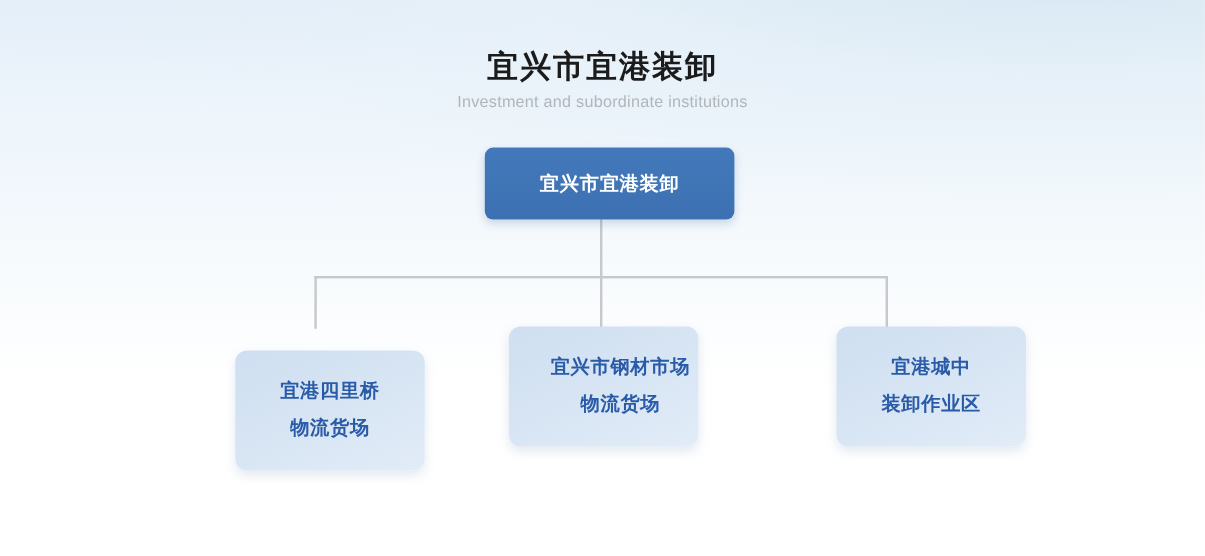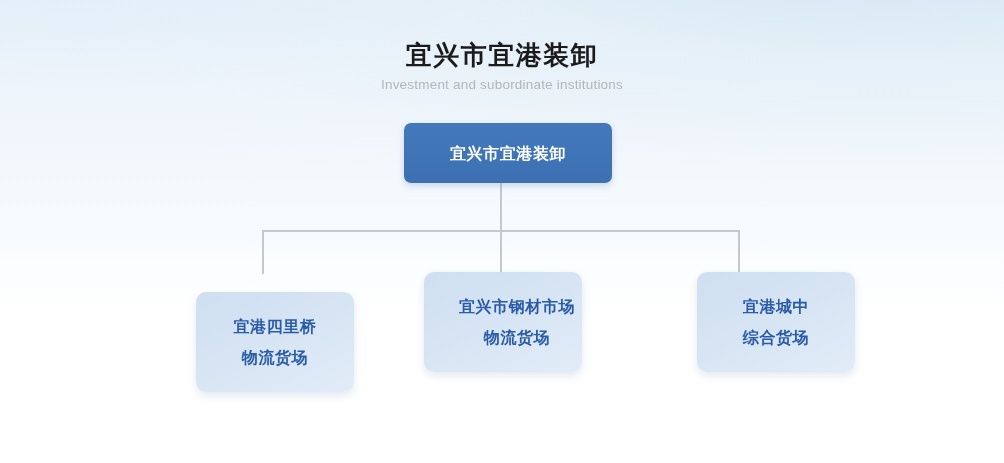--- a/index.html
+++ b/index.html
@@ -161,17 +161,17 @@
   <div class="node node-child child-2">
     <div class="node-text">
       <span class="node-label">宜兴市钢材市场</span>
       <span class="node-label">物流货场</span>
     </div>
   </div>
 
   <div class="node node-child child-3">
     <div class="node-text">
       <span class="node-label">宜港城中</span>
-      <span class="node-label">综合货场</span>
+      <span class="node-label">装卸作业区</span>
     </div>
   </div>
 
 </div>
 
 </body></html>

